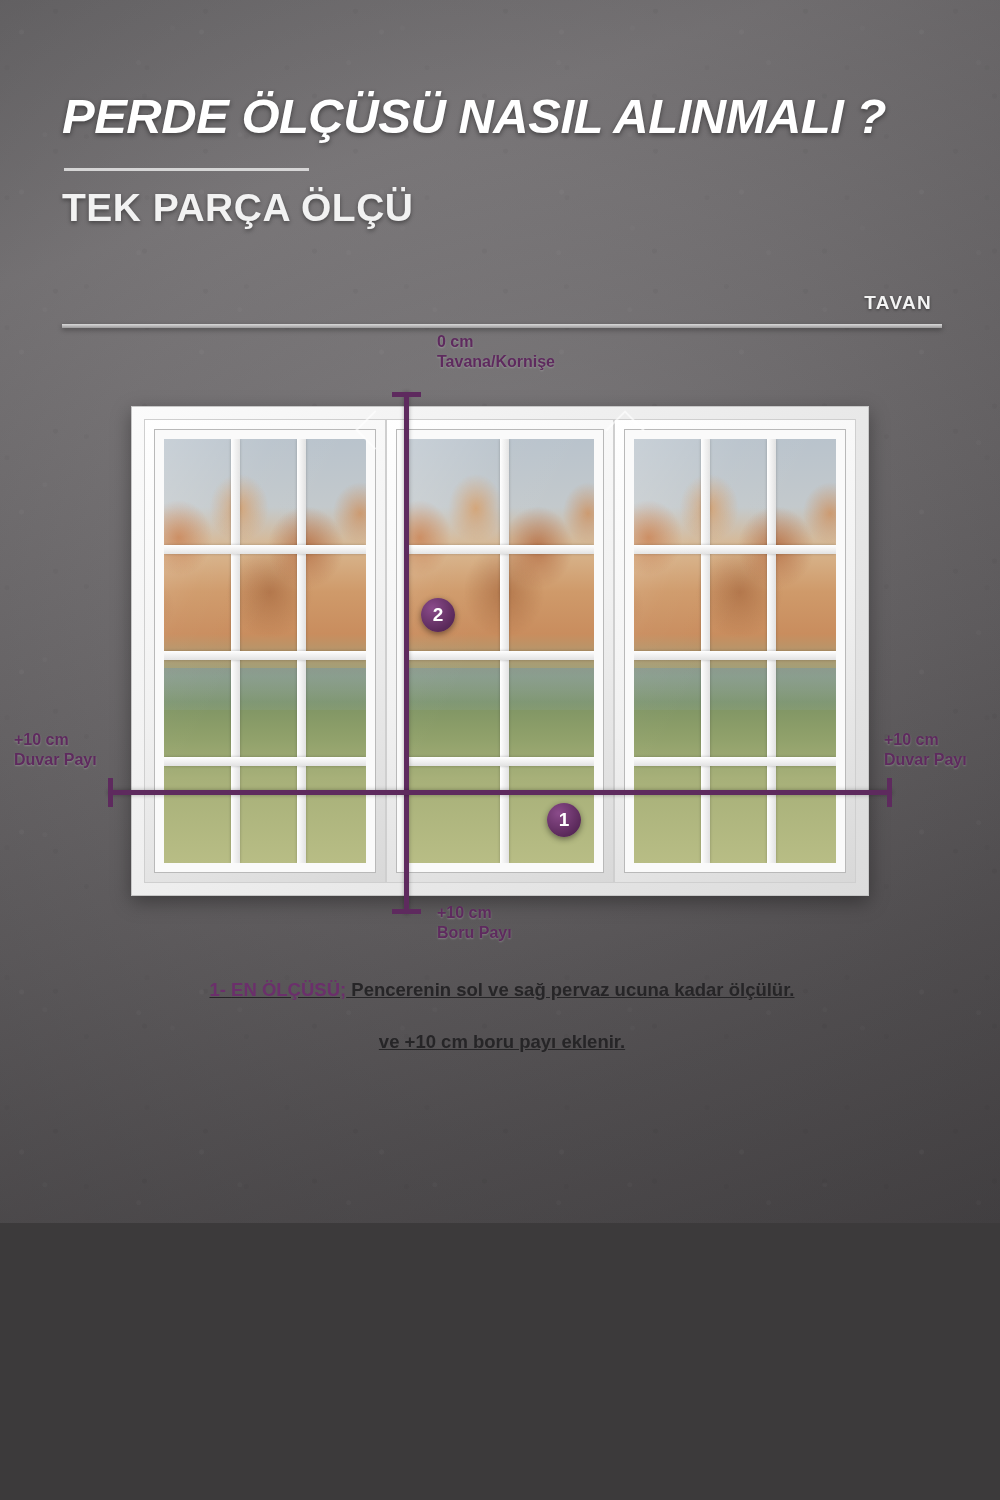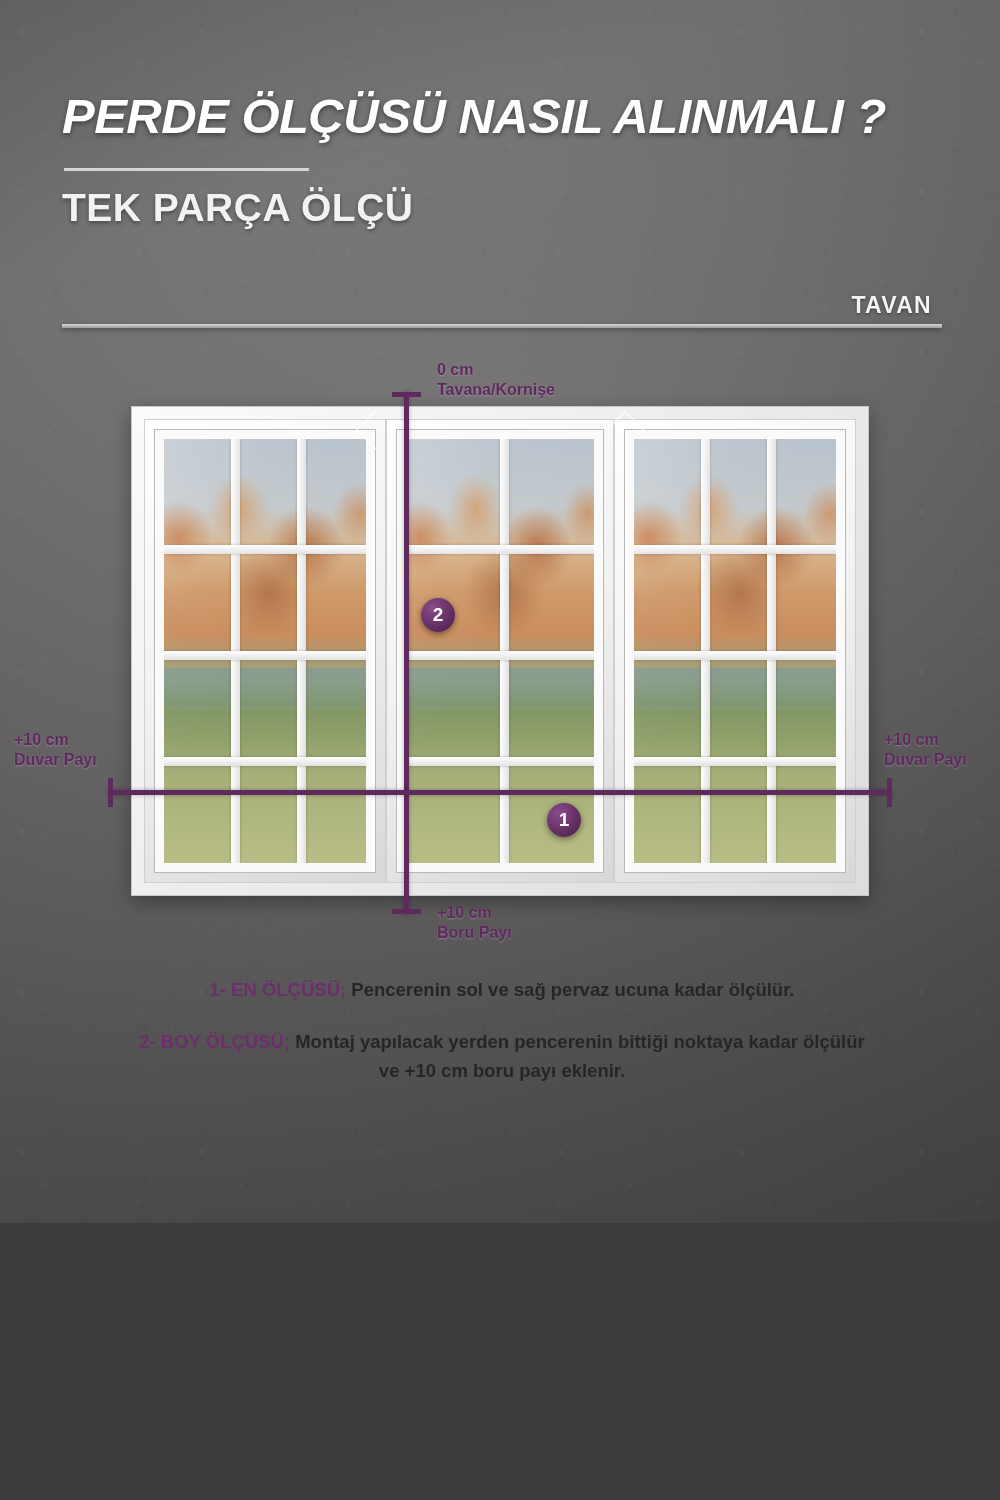--- a/index.html
+++ b/index.html
@@ -74,21 +74,21 @@
     letter-spacing: 0.5px;
     text-shadow: 0 2px 4px rgba(0,0,0,0.4);
     white-space: nowrap;
   }
 
   
   #ceiling-label {
     position: absolute;
     right: 68px;
     top: 292px;
-    font-size: 23px;
+    font-size: 19px;
     font-weight: bold;
     letter-spacing: 1.3px;
     color: #f4f4f4;
     text-shadow: 0 1px 3px rgba(0,0,0,0.5);
   }
   #ceiling-line {
     position: absolute;
     left: 62px;
     top: 324px;
     width: 880px;
@@ -260,35 +260,35 @@
   #badge-1 { left: 547px; top: 803px; }
 
   .dim-label {
     position: absolute;
     color: #5e2a5e;
     font-size: 16px;
     font-weight: bold;
     line-height: 1.25;
     text-shadow: 0 1px 2px rgba(255,255,255,0.25);
   }
-  #lbl-top { left: 437px; top: 360px; text-align: left; }
+  #lbl-top { left: 437px; top: 332px; text-align: left; }
   #lbl-bottom { left: 437px; top: 903px; text-align: left; }
   #lbl-left { left: 14px; top: 730px; text-align: left; }
   #lbl-right { left: 884px; top: 730px; text-align: left; }
 
   
   #body-text {
     position: absolute;
     left: 60px;
     top: 978px;
     width: 880px;
     text-align: center;
     color: #2f2e30;
   }
-  .para { margin: 0 0 4px 4px; }
+  .para { margin: 0 0 4px 4px; text-decoration: underline; }
   .line-strong {
     font-size: 18.5px;
     font-weight: bold;
     line-height: 1.32;
     color: #262527;
   }
   .line-note {
     font-size: 17px;
     font-weight: normal;
     line-height: 1.35;
@@ -387,20 +387,16 @@
 
   <div id="body-text">
 
     <p class="para line-strong">
       <span class="kw">1-</span>
       <span class="kw">EN ÖLÇÜSÜ;</span><span> Pencerenin sol ve sağ pervaz ucuna kadar ölçülür.</span>
     </p>
 
     <div class="gap"></div>
 
-    <p class="para line-strong">
-      <span class="kw">2-</span>
-      <span class="kw">BOY ÖLÇÜSÜ;</span><span> Montaj yapılacak yerden pencerenin bittiği noktaya kadar ölçülür</span>
-    </p>
     <p class="para line-strong">ve +10 cm boru payı eklenir.</p>
 
   </div>
 </div>
 
 </body></html>

